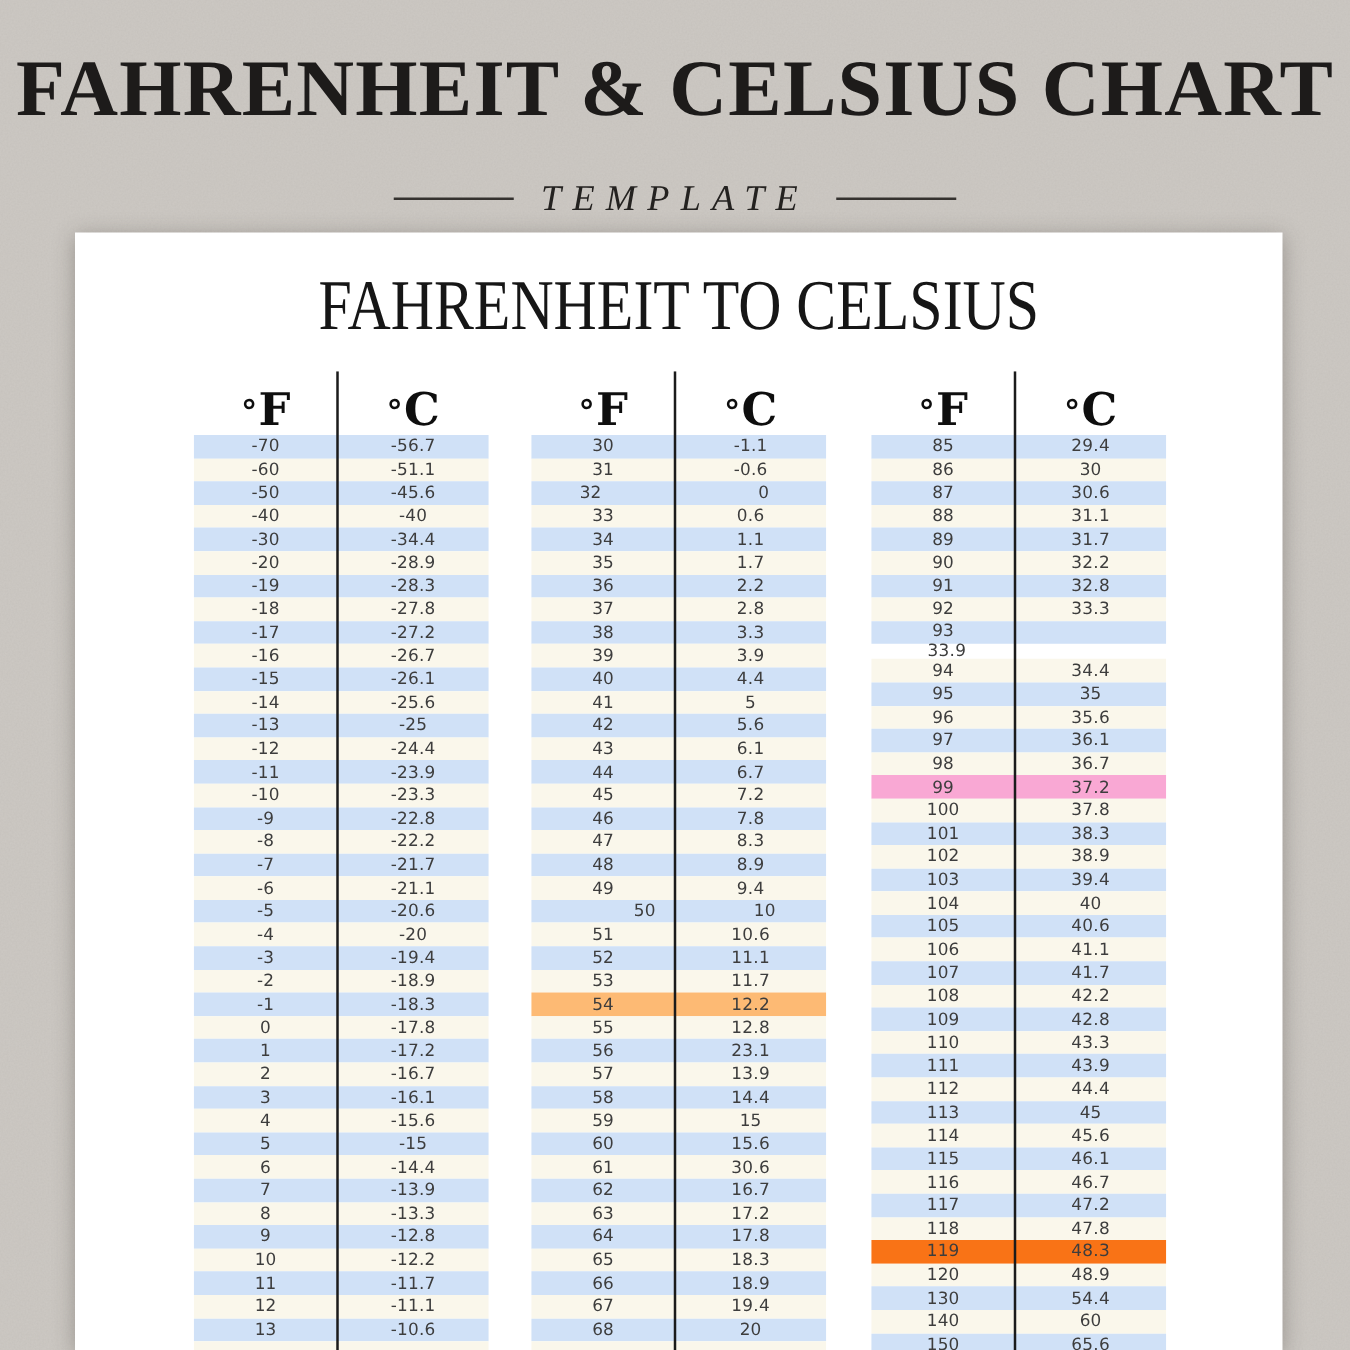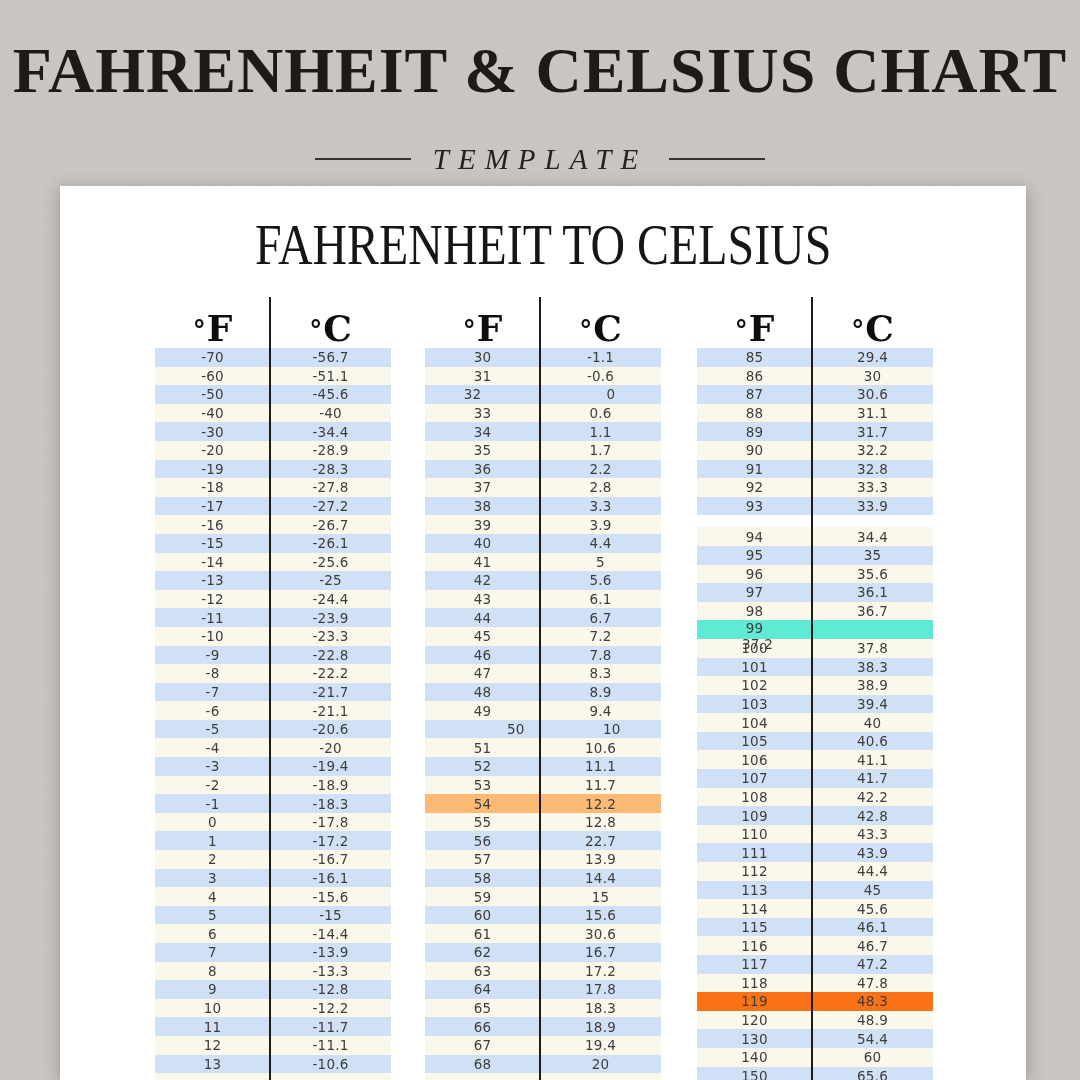--- a/index.html
+++ b/index.html
@@ -355,21 +355,21 @@
           <div class="trow" style="background: #fdba74;">
             <div class="cell fv" style="color: rgb(61, 61, 61);">54</div>
             <div class="cell cv" style="color: rgb(61, 61, 61);">12.2</div>
           </div>
           <div class="trow" style="background: rgb(250, 247, 235);">
             <div class="cell fv" style="color: rgb(61, 61, 61);">55</div>
             <div class="cell cv" style="color: rgb(61, 61, 61);">12.8</div>
           </div>
           <div class="trow" style="background: rgb(208, 225, 247);">
             <div class="cell fv" style="color: rgb(61, 61, 61);">56</div>
-            <div class="cell cv" style="color: rgb(61, 61, 61);">22.7</div>
+            <div class="cell cv" style="color: rgb(61, 61, 61);">23.1</div>
           </div>
           <div class="trow" style="background: rgb(250, 247, 235);">
             <div class="cell fv" style="color: rgb(61, 61, 61);">57</div>
             <div class="cell cv" style="color: rgb(61, 61, 61);">13.9</div>
           </div>
           <div class="trow" style="background: rgb(208, 225, 247);">
             <div class="cell fv" style="color: rgb(61, 61, 61);">58</div>
             <div class="cell cv" style="color: rgb(61, 61, 61);">14.4</div>
           </div>
           <div class="trow" style="background: rgb(250, 247, 235);">
@@ -454,21 +454,21 @@
             <div class="cell cv" style="color: rgb(61, 61, 61);">32.2</div>
           </div>
           <div class="trow" style="background: rgb(208, 225, 247);">
             <div class="cell fv" style="color: #404040;">91</div>
             <div class="cell cv" style="color: rgb(61, 61, 61);">32.8</div>
           </div>
           <div class="trow" style="background: rgb(250, 247, 235);">
             <div class="cell fv" style="color: rgb(61, 61, 61);">92</div>
             <div class="cell cv" style="color: rgb(61, 61, 61);">33.3</div>
           </div>
-          <div class="trow" style="background: rgb(208, 225, 247);">
+          <div class="trow" style="background: rgb(208, 225, 247); flex-direction: column;">
             <div class="cell fv" style="color: rgb(61, 61, 61);">93</div>
             <div class="cell cv" style="color: rgb(61, 61, 61);">33.9</div>
           </div>
           <div class="trow" style="background: rgb(250, 247, 235); margin-top: 12px;">
             <div class="cell fv" style="color: rgb(61, 61, 61);">94</div>
             <div class="cell cv" style="color: rgb(61, 61, 61);">34.4</div>
           </div>
           <div class="trow" style="background: rgb(208, 225, 247);">
             <div class="cell fv" style="color: rgb(61, 61, 61);">95</div>
             <div class="cell cv" style="color: rgb(61, 61, 61);">35</div>
@@ -478,21 +478,21 @@
             <div class="cell cv" style="color: rgb(61, 61, 61);">35.6</div>
           </div>
           <div class="trow" style="background: rgb(208, 225, 247);">
             <div class="cell fv" style="color: rgb(61, 61, 61);">97</div>
             <div class="cell cv" style="color: rgb(61, 61, 61);">36.1</div>
           </div>
           <div class="trow" style="background: rgb(250, 247, 235);">
             <div class="cell fv" style="color: rgb(61, 61, 61);">98</div>
             <div class="cell cv" style="color: rgb(61, 61, 61);">36.7</div>
           </div>
-          <div class="trow" style="background: #5eead4; flex-direction: column;">
+          <div class="trow" style="background: #f9a8d4;">
             <div class="cell fv" style="color: rgb(61, 61, 61);">99</div>
             <div class="cell cv" style="color: rgb(61, 61, 61);">37.2</div>
           </div>
           <div class="trow" style="background: rgb(250, 247, 235);">
             <div class="cell fv" style="color: rgb(61, 61, 61);">100</div>
             <div class="cell cv" style="color: rgb(61, 61, 61);">37.8</div>
           </div>
           <div class="trow" style="background: rgb(208, 225, 247);">
             <div class="cell fv" style="color: rgb(61, 61, 61);">101</div>
             <div class="cell cv" style="color: rgb(61, 61, 61);">38.3</div>

